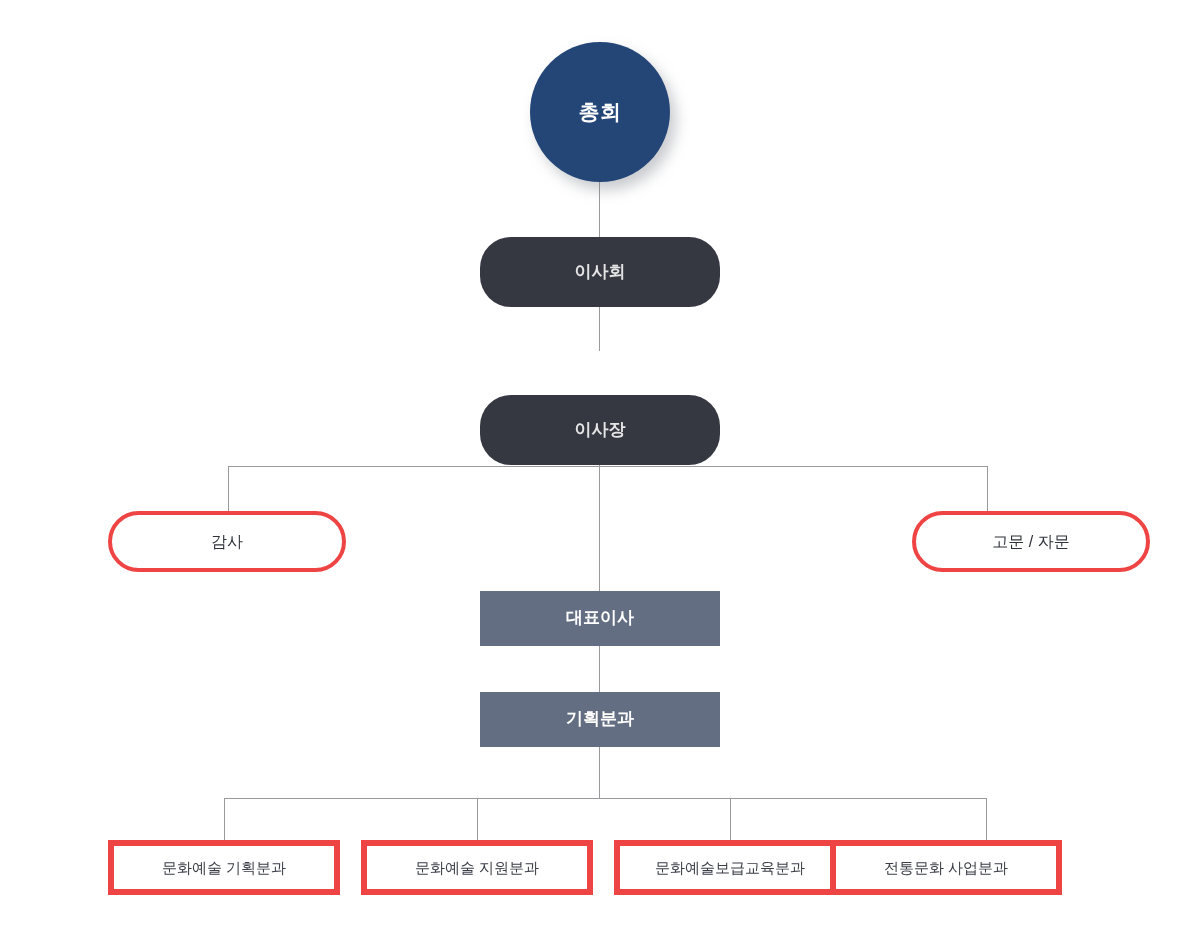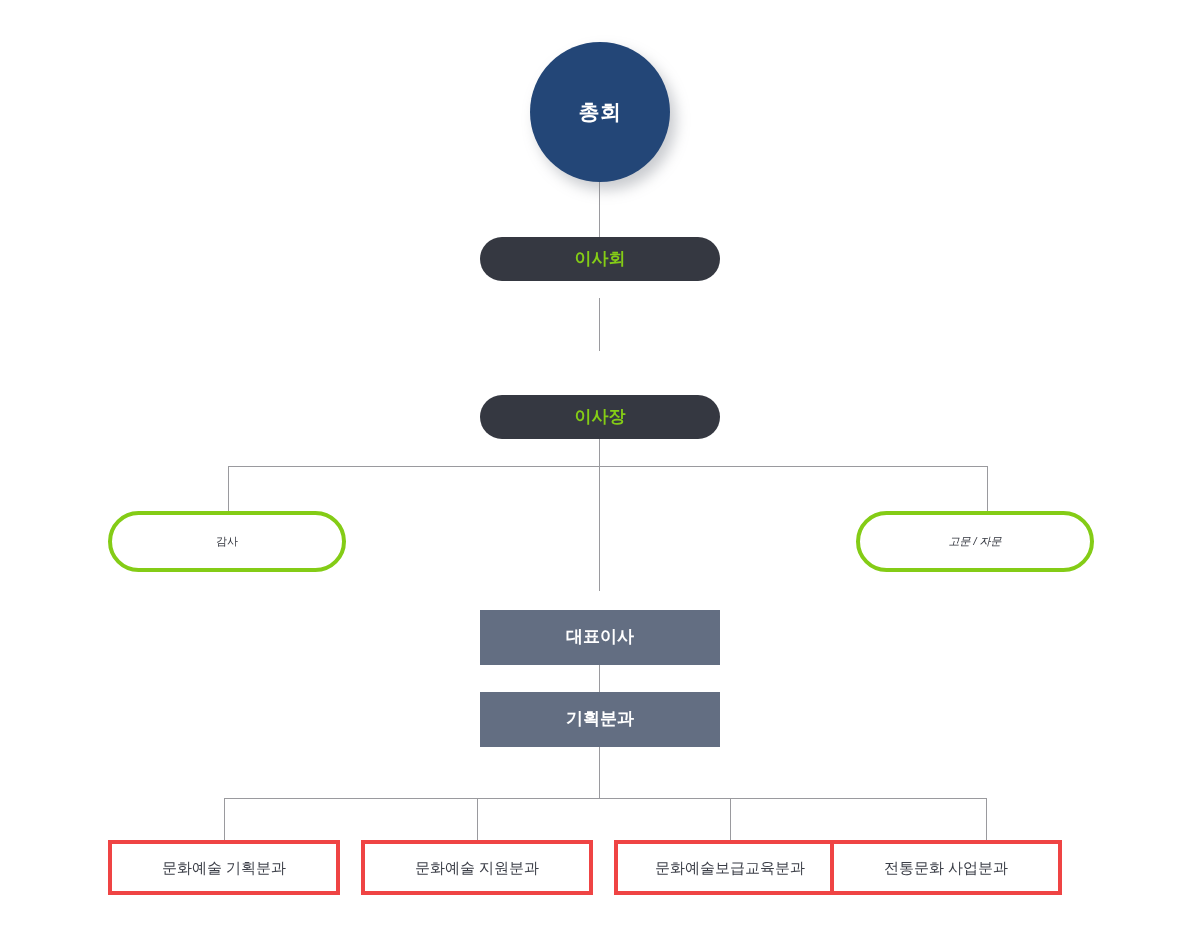--- a/index.html
+++ b/index.html
@@ -51,55 +51,55 @@
     color: #ffffff;
     font-size: 21px;
     font-weight: bold;
     letter-spacing: 0.5px;
     box-shadow: 6px 8px 14px rgba(120, 125, 135, 0.40);
   }
 
   
   .node-pill-dark {
     width: 240px;
-    height: 44px;
+    height: 70px;
     border-radius: 31px;
     background: #353841;
-    color: #84cc16;
+    color: #e5e5e5;
     font-size: 17px;
     font-weight: bold;
   }
 
   
   .node-pill-outline {
     width: 238px;
     height: 61px;
     border-radius: 31px;
     background: #ffffff;
-    border: 4px solid #84cc16;
+    border: 4px solid #ef4444;
     color: #2f323b;
-    font-size: 11px;
+    font-size: 16px;
     font-weight: normal;
   }
 
   
   .node-box-slate {
     width: 240px;
     height: 55px;
     background: #636e82;
     color: #ffffff;
     font-size: 17px;
     font-weight: bold;
   }
 
   
   .node-box-thin {
     height: 55px;
     background: #ffffff;
-    border: 4px solid #ef4444;
+    border: 6px solid #ef4444;
     color: #3a3d46;
     font-size: 15px;
     font-weight: normal;
   }
 </style>
 </head>
 <body>
 
 <div id="org-chart">
 
@@ -135,25 +135,25 @@
   </div>
 
   <div class="node node-pill-dark" style="left:480px; top:351px;margin-top:44px;">
     <span>이사장</span>
   </div>
 
   <div class="node node-pill-outline" style="left:108px; top:511px;">
     <span>감사</span>
   </div>
 
-  <div class="node node-pill-outline" style="left:856px; top:511px;font-style:italic;">
+  <div class="node node-pill-outline" style="left:912px; top:511px;">
     <span>고문 / 자문</span>
   </div>
 
-  <div class="node node-box-slate" style="left:480px; top:591px;margin-top:19px;">
+  <div class="node node-box-slate" style="left:480px; top:591px;">
     <span>대표이사</span>
   </div>
 
   <div class="node node-box-slate" style="left:480px; top:692px;">
     <span>기획분과</span>
   </div>
 
   <div class="node node-box-thin" style="left:108px; top:840px; width:232px;">
     <span>문화예술 기획분과</span>
   </div>

